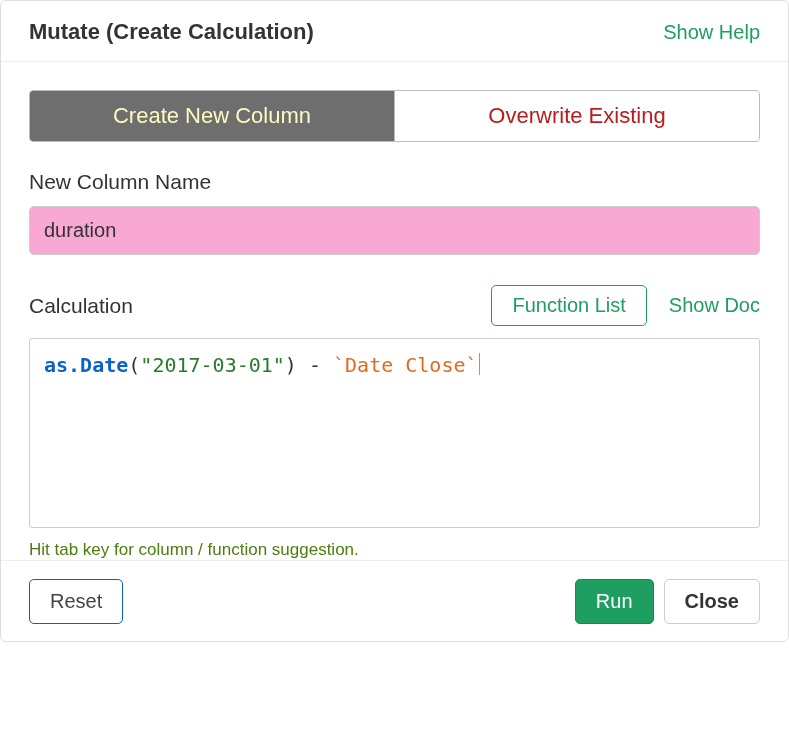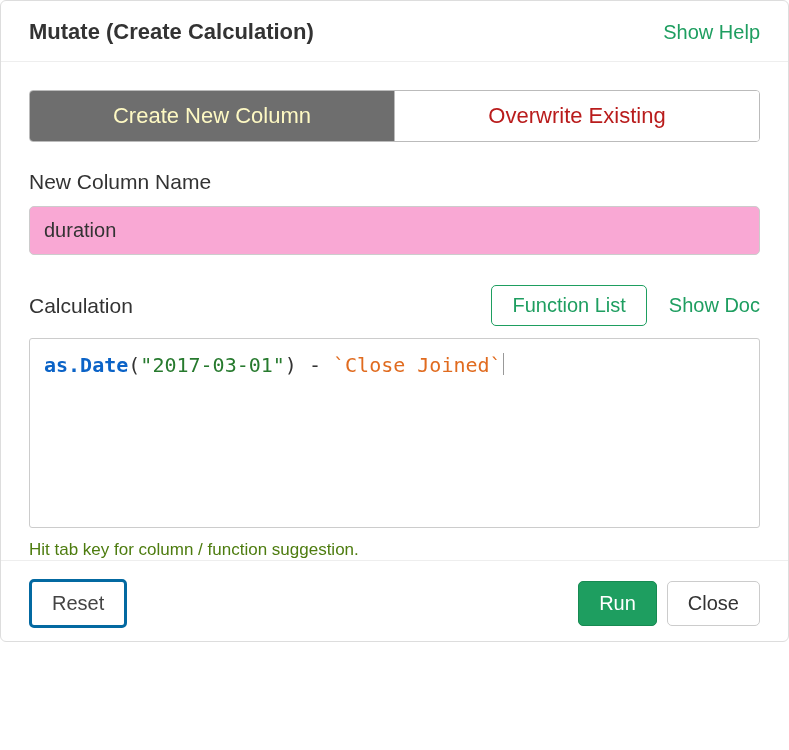--- a/index.html
+++ b/index.html
@@ -146,33 +146,34 @@
     margin-top: auto;
   }
   .btn {
     font-size: 20px;
     padding: 10px 20px;
     border-radius: 5px;
     cursor: pointer;
   }
   .btn-reset {
     background: #fff;
-    border: 3px solid #0369a1;
+    border: 1px solid #0369a1;
     color: #444;
   }
   .btn-run {
     background: #1e9e60;
     border: 1px solid #178a52;
     color: #fff;
     margin-right: 10px;
   }
   .btn-close {
     background: #fff;
     border: 1px solid #ccc;
     color: #333;
+    font-weight: bold;
   }
   .footer-right {
     display:flex;
   }
 </style>
 </head>
 <body>
 
 <div class="dialog">
 
@@ -192,21 +193,21 @@
     <input class="text-input" type="text" value="duration" style="">
 
     <div class="calc-header-row">
       <div class="field-label" style="margin-bottom:0">Calculation</div>
       <div class="calc-actions">
         <button class="function-list-btn">Function List</button>
         <span class="show-doc">Show Doc</span>
       </div>
     </div>
 
-    <div class="code-area"><span class="tok-func">as.Date</span><span class="tok-op">(</span><span class="tok-str">"2017-03-01"</span><span class="tok-op">)</span><span> </span><span class="tok-op">-</span><span> </span><span class="tok-col">`Close Joined`</span><span class="cursor-bar"></span></div>
+    <div class="code-area"><span class="tok-func">as.Date</span><span class="tok-op">(</span><span class="tok-str">"2017-03-01"</span><span class="tok-op">)</span><span> </span><span class="tok-op">-</span><span> </span><span class="tok-col">`Date Close`</span><span class="cursor-bar"></span></div>
 
     <div class="hint">Hit tab key for column / function suggestion.</div>
 
   </div>
 
   <div class="footer">
     <button class="btn btn-reset">Reset</button>
     <div class="footer-right">
       <button class="btn btn-run">Run</button>
       <button class="btn btn-close">Close</button>

